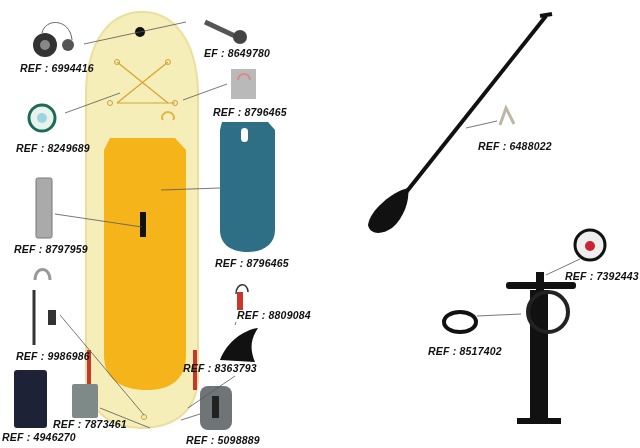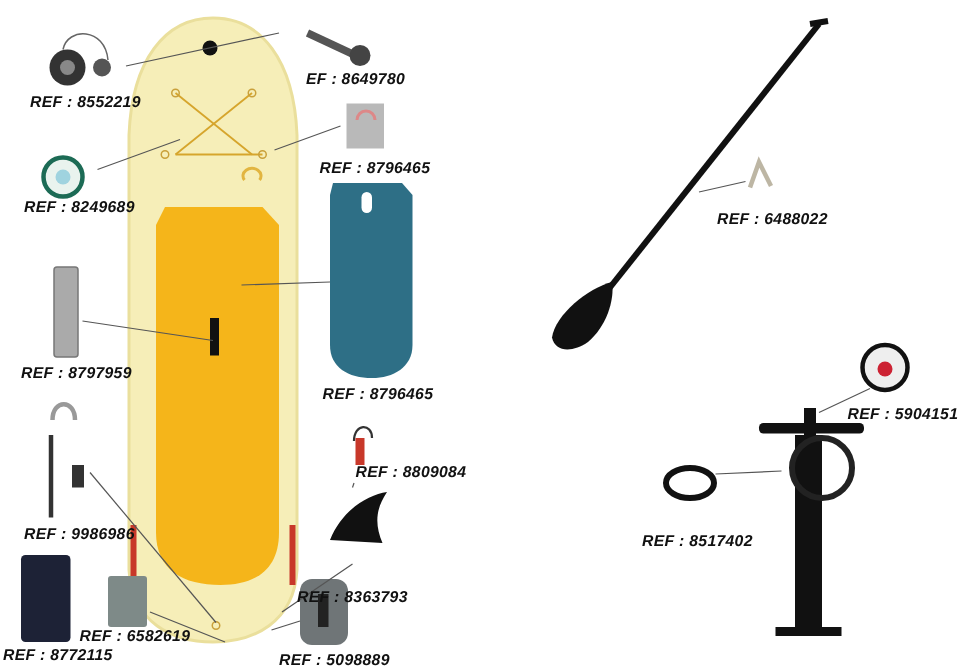--- a/index.html
+++ b/index.html
@@ -115,27 +115,27 @@
     <line x1="100" y1="408" x2="150" y2="428"></line>
     <line x1="235" y1="376" x2="188" y2="408"></line>
     <line x1="200" y1="414" x2="181" y2="420"></line>
     <line x1="236" y1="322" x2="235" y2="325"></line>
     <line x1="466" y1="128" x2="497" y2="121"></line>
     <line x1="580" y1="259" x2="546" y2="275"></line>
     <line x1="477" y1="316" x2="521" y2="314"></line>
   </g>
 </svg>
 
-<div class="ref" style="left:20px;top:62px;">REF : 8552219</div>
+<div class="ref" style="left:20px;top:62px;">REF : 6994416</div>
 <div class="ref" style="left:204px;top:47px;font-style:italic;">EF : 8649780</div>
 <div class="ref" style="left:213px;top:106px;">REF : 8796465</div>
-<div class="ref" style="left:16px;top:132px;text-align:right;">REF : 8249689</div>
+<div class="ref" style="left:16px;top:142px;text-align:right;">REF : 8249689</div>
 <div class="ref" style="left:14px;top:243px;font-style:italic;">REF : 8797959</div>
 <div class="ref" style="left:215px;top:257px;">REF : 8796465</div>
 <div class="ref" style="left:16px;top:350px;">REF : 9986986</div>
 <div class="ref" style="left:218px;top:309px;margin-left:19px;">REF : 8809084</div>
-<div class="ref" style="left:198px;top:362px;margin-top:30px;">REF : 8363793</div>
-<div class="ref" style="left:2px;top:431px;">REF : 8772115</div>
-<div class="ref" style="left:53px;top:418px;">REF : 6582619</div>
+<div class="ref" style="left:183px;top:362px;">REF : 8363793</div>
+<div class="ref" style="left:2px;top:431px;">REF : 4946270</div>
+<div class="ref" style="left:53px;top:418px;">REF : 7873461</div>
 <div class="ref" style="left:186px;top:434px;">REF : 5098889</div>
 <div class="ref" style="left:478px;top:140px;">REF : 6488022</div>
-<div class="ref" style="left:565px;top:270px;">REF : 5904151</div>
-<div class="ref" style="left:428px;top:355px;">REF : 8517402</div>
+<div class="ref" style="left:565px;top:270px;">REF : 7392443</div>
+<div class="ref" style="left:428px;top:345px;">REF : 8517402</div>
 
 </body></html>

